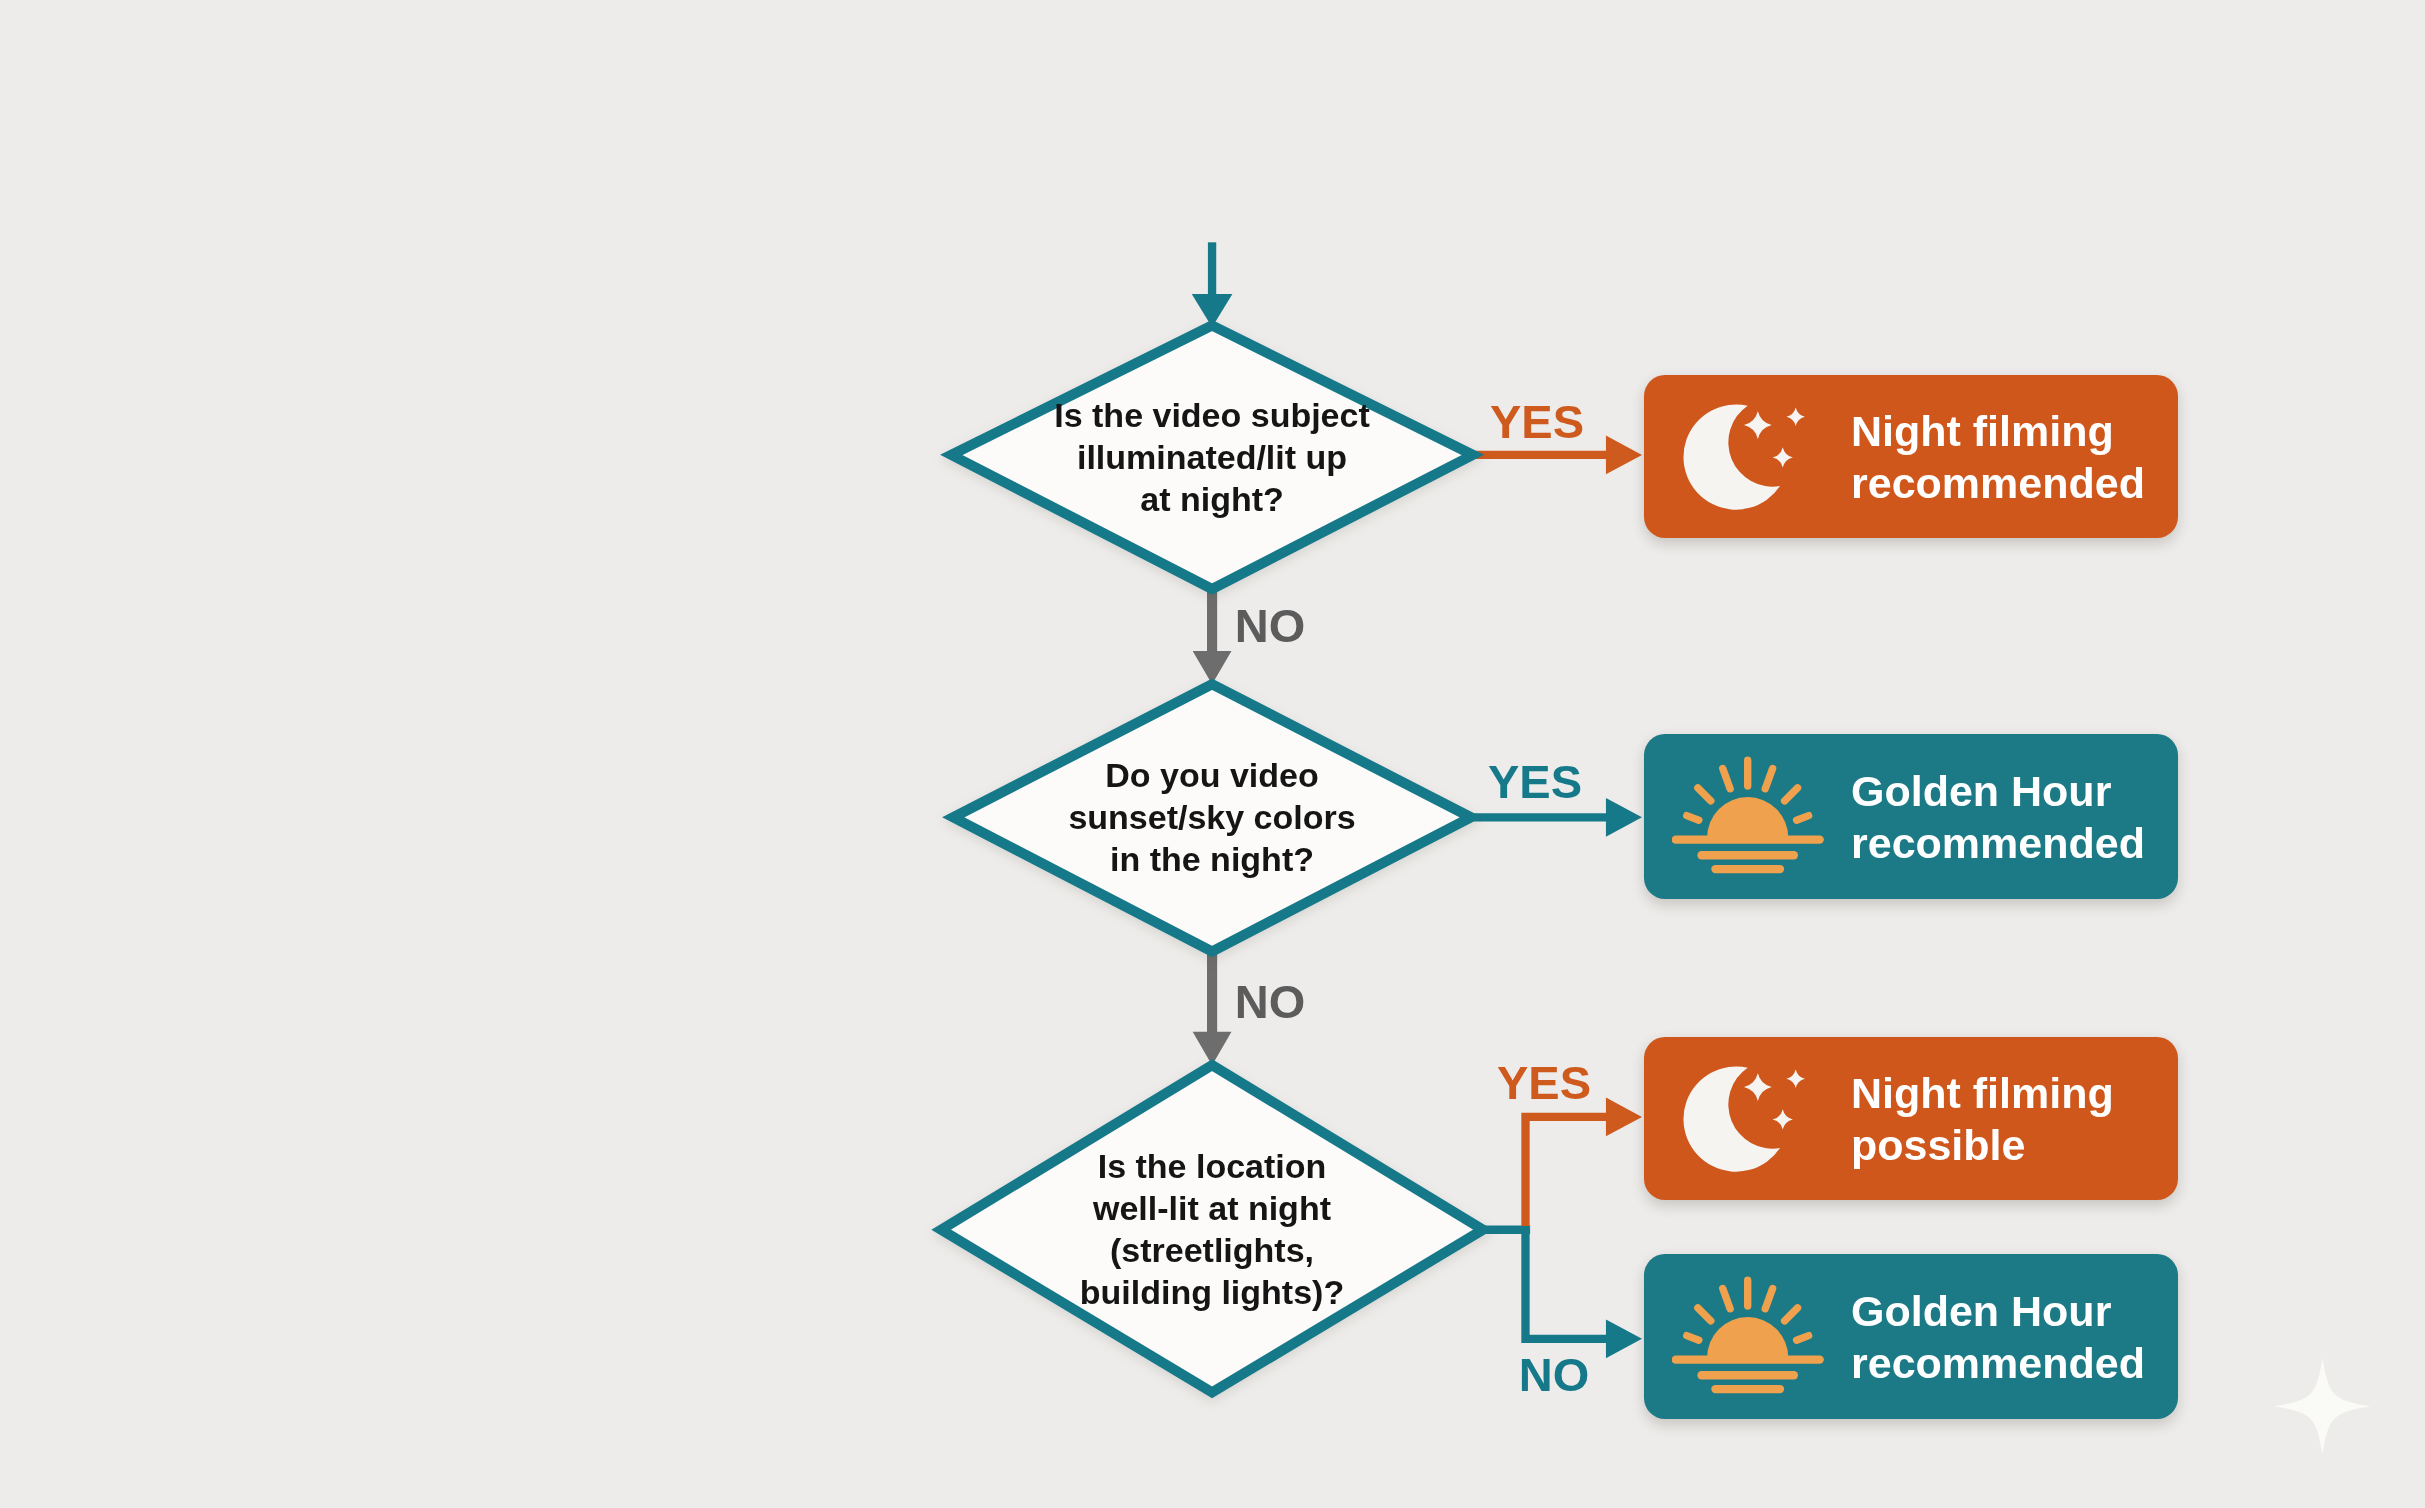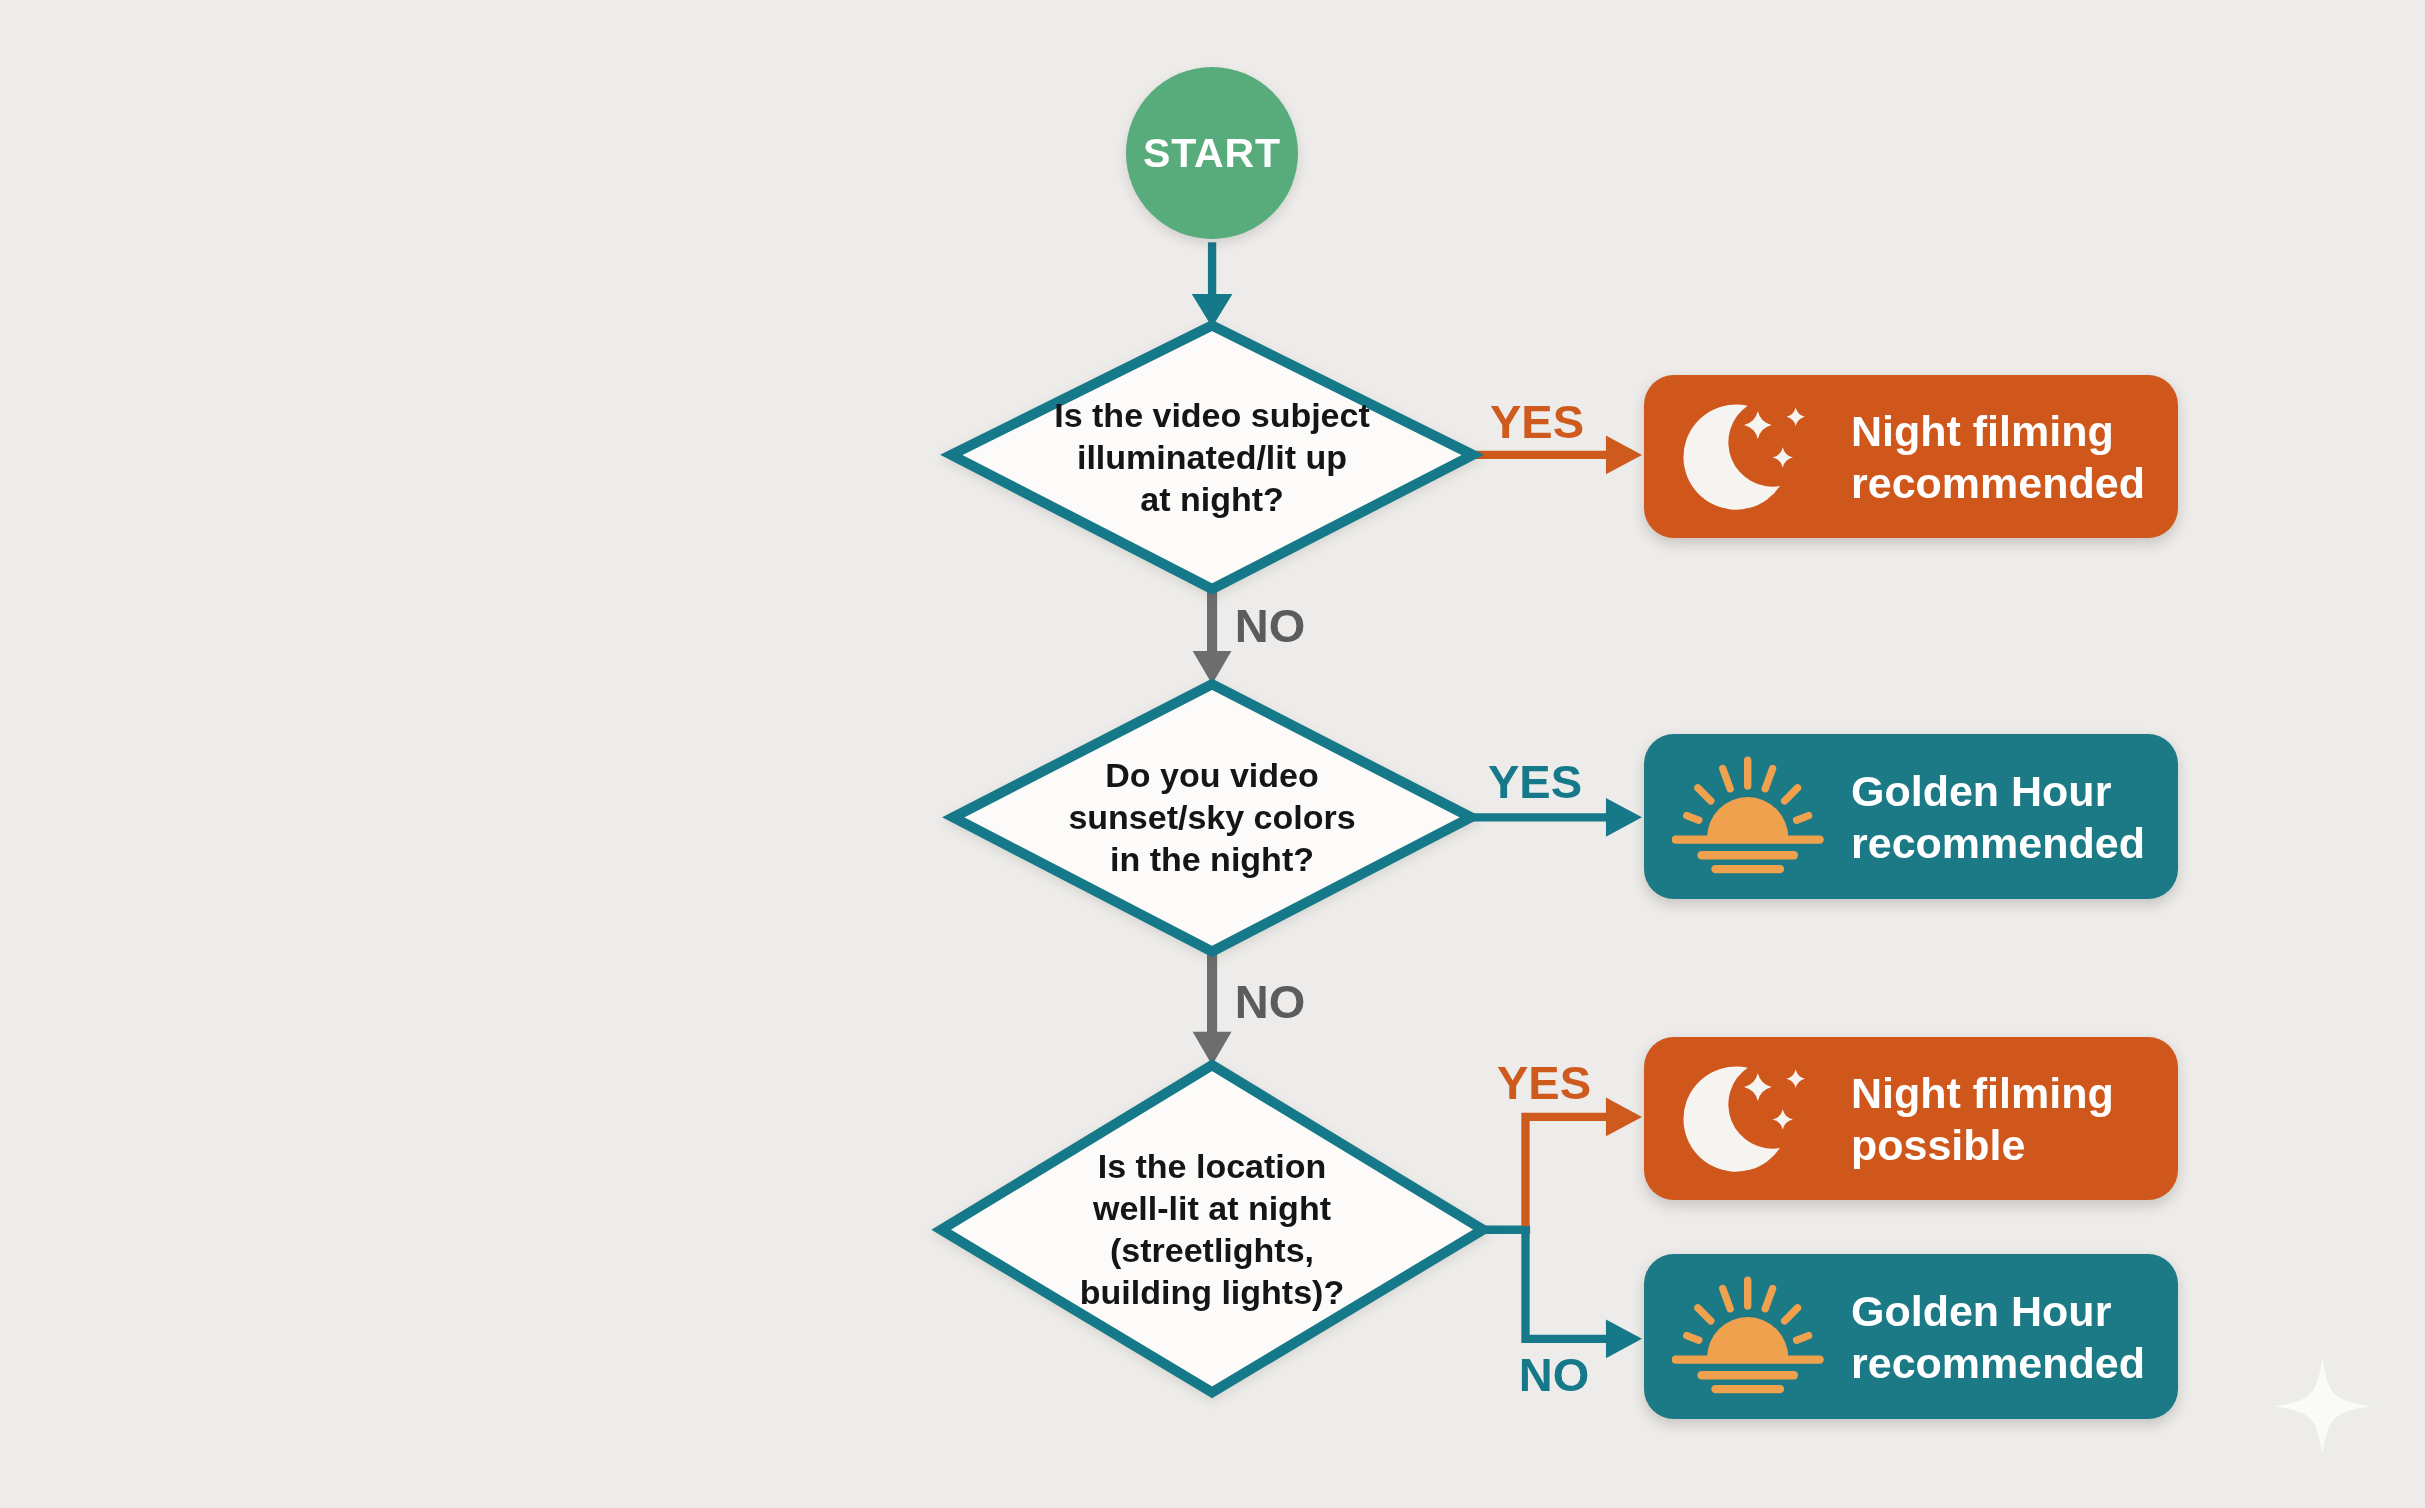--- a/index.html
+++ b/index.html
@@ -46,21 +46,21 @@
   .lab-teal{color:var(--c-teal);}
   .lab-gray{color:var(--c-gray-label);}
   .yes1{left:1537px;top:421px;}
   .no1{left:1270px;top:625px;}
   .yes2{left:1535px;top:781px;}
   .no2{left:1270px;top:1001px;}
   .yes3{left:1544px;top:1082px;}
   .no3{left:1554px;top:1374px;}
 
   
-  .obox{position:absolute;left:1644px;width:534px;border-radius:30px;display:flex;align-items:center;
+  .obox{position:absolute;left:1644px;width:534px;border-radius:21px;display:flex;align-items:center;
         padding-left:28px;box-shadow:0 5.5px 13px rgba(60,50,40,.20);}
   .obox.orange{background:var(--c-orange-box);}
   .obox.teal{background:var(--c-teal-box);}
   .box1{top:375px;height:163px;}
   .box2{top:734px;height:165px;}
   .box3{top:1037px;height:163px;}
   .box4{top:1254px;height:165px;}
   .oicon{width:168px;height:139px;flex:0 0 168px;}
   .otext{margin-left:11px;color:var(--c-white);font-weight:700;font-size:43px;line-height:52px;}
 
@@ -96,23 +96,20 @@
     <polyline class="edge st" points="1650,1326 1650,1448 1740,1448"></polyline>
     <polygon class="ht" points="1776,1448 1737,1427 1737,1469"></polygon>
 
     <polygon class="diamond" points="1311,352 1593,492 1311,637 1029,492"></polygon>
     <polygon class="diamond" points="1311,740 1591,884 1311,1029 1031,884"></polygon>
     <polygon class="diamond" points="1311,1152 1604,1330 1311,1506 1018,1330"></polygon>
 
     <path class="watermark" d="M2512,1469 C2519,1510 2523,1514 2564,1521 C2523,1528 2519,1532 2512,1573 C2505,1532 2501,1528 2460,1521 C2501,1514 2505,1510 2512,1469 Z"></path>
   </svg>
 
-  <div class="start">
-    <span>START</span>
-  </div>
 
   <div class="qtext q1">
     <span class="ln">Is the video subject</span>
     <span class="ln">illuminated/lit up</span>
     <span class="ln">at night?</span>
   </div>
   <div class="qtext q2">
     <span class="ln">Do you video</span>
     <span class="ln">sunset/sky colors</span>
     <span class="ln">in the night?</span>

